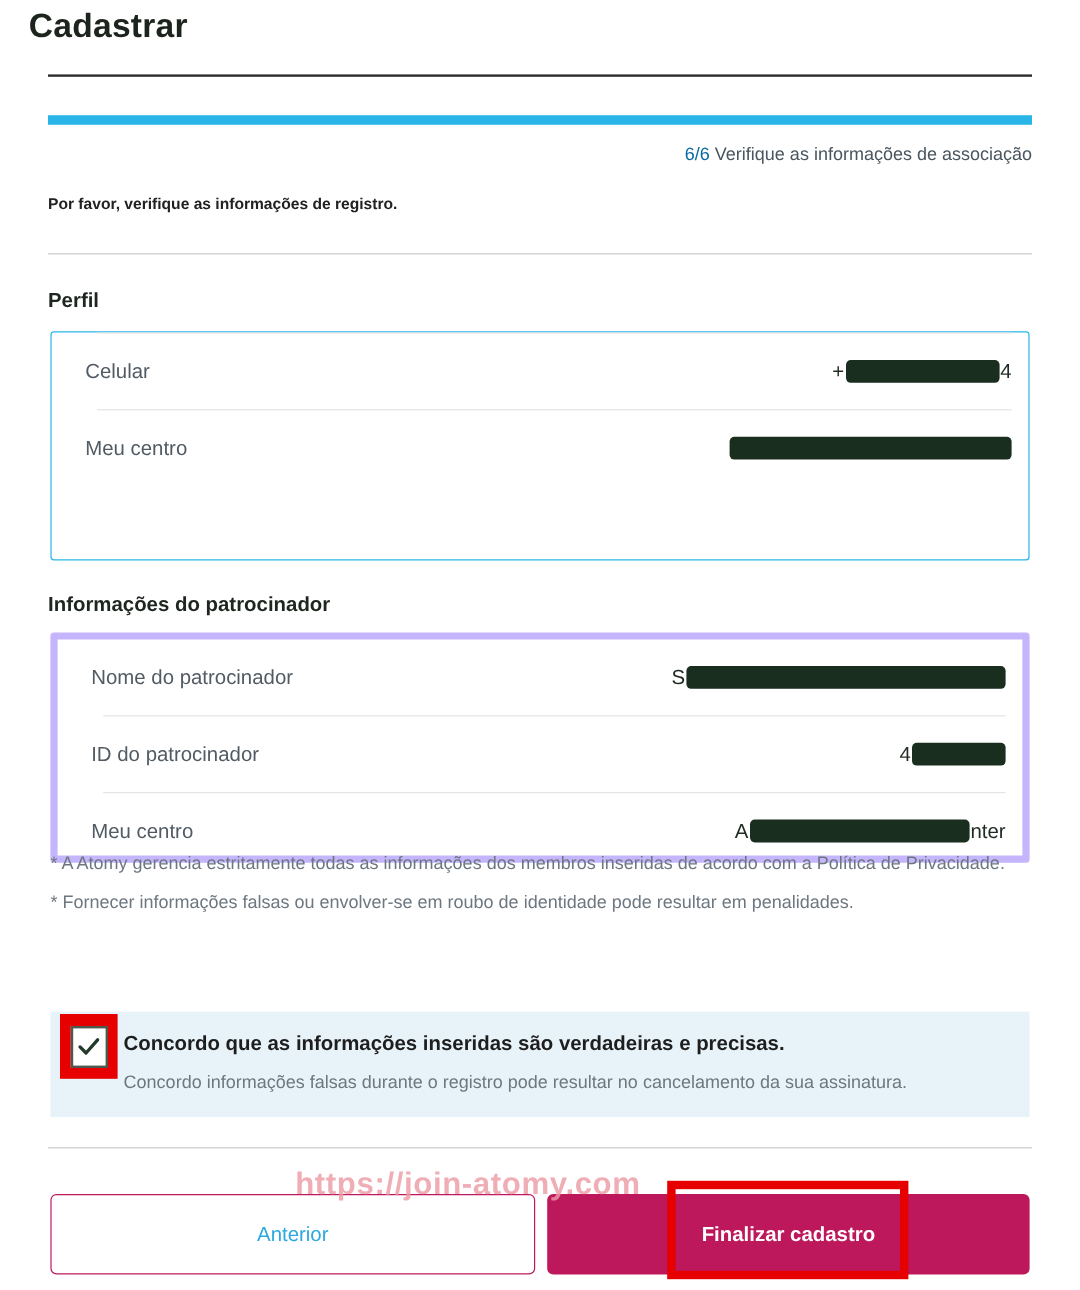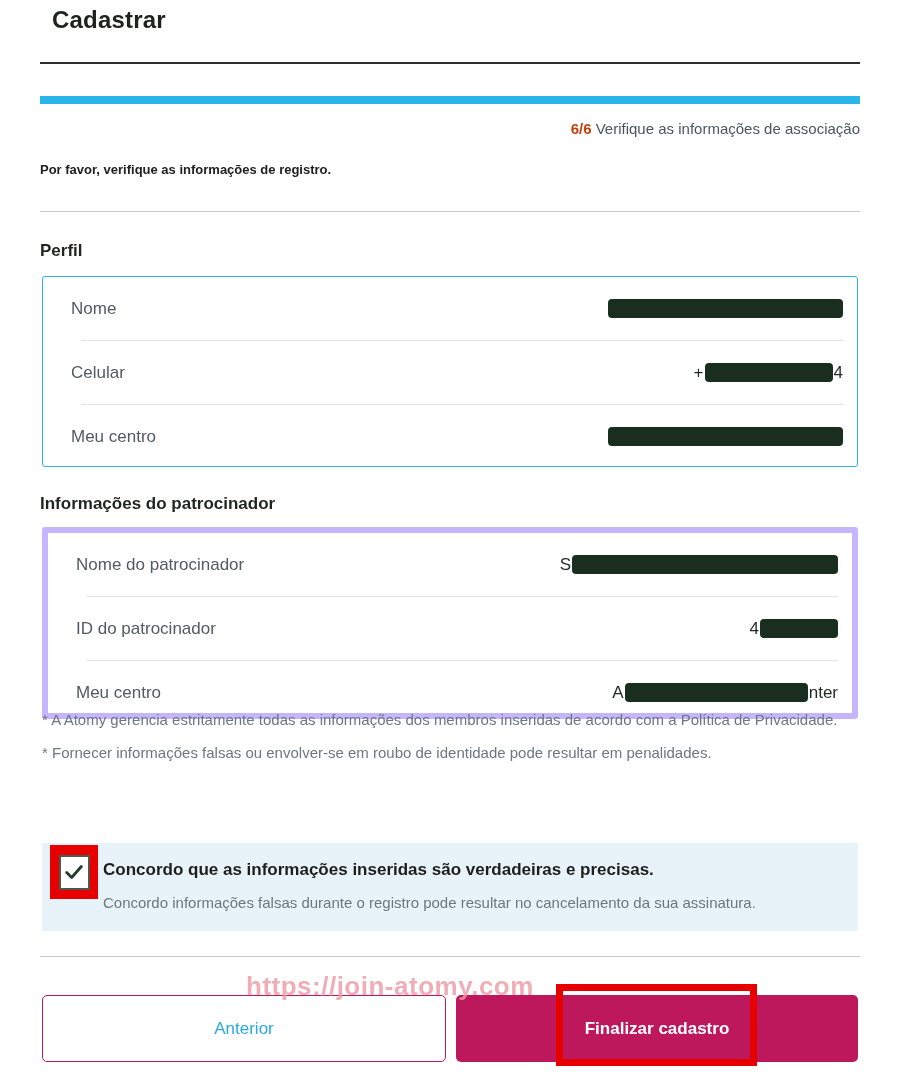--- a/index.html
+++ b/index.html
@@ -1,26 +1,26 @@
 <!DOCTYPE html>
 <html><head>
 <meta charset="utf-8">
 <style>
   * { margin:0; padding:0; box-sizing:border-box; }
   html,body { background:#ffffff; }
   body { font-family:"Liberation Sans","DejaVu Sans",sans-serif; }
   .page { position:relative; width:900px; height:1075px; background:#fff; overflow:hidden; }
 
-  .page-title { position:absolute; left:52px; top:6px; font-size:24px; font-weight:600; color:#1c241d; letter-spacing:0.2px; }
+  .page-title { position:absolute; left:24px; top:6px; font-size:28px; font-weight:600; color:#1c241d; letter-spacing:0.2px; }
   .title-rule { position:absolute; left:40px; top:62px; width:820px; height:2px; background:#2d2d2d; }
 
   .progress-bar { position:absolute; left:40px; top:96px; width:820px; height:8px; }
 
   .step-indicator { position:absolute; left:40px; top:120px; width:820px; text-align:right; font-size:15px; color:#49565f; }
-  .step-indicator b { color:#c2410c; font-weight:700; }
+  .step-indicator b { color:#0369a1; font-weight:400; }
 
   .instruction { position:absolute; left:40px; top:162px; font-size:13px; font-weight:600; color:#212121; }
   .divider { position:absolute; left:40px; width:820px; height:1px; background:#cbcbcb; }
   .divider-1 { top:211px; }
   .divider-2 { top:956px; }
 
   .section-heading { position:absolute; left:40px; font-size:17px; font-weight:600; color:#1f2620; }
   .heading-profile { top:241px; }
   .heading-sponsor { top:494px; }
 
@@ -62,26 +62,20 @@
 
   <div class="progress-bar" style="background: rgb(41, 181, 232);"></div>
 
   <div class="step-indicator"><b>6/6</b><span> Verifique as informações de associação</span></div>
 
   <div class="instruction">Por favor, verifique as informações de registro.</div>
   <div class="divider divider-1"></div>
 
   <div class="section-heading heading-profile">Perfil</div>
   <div class="card card-profile">
-      <div class="info-row">
-        <span class="row-label">Nome</span>
-        <span class="row-value">
-          <span class="mask-bar" style="width: 235px; background: rgb(26, 46, 31);"></span>
-        </span>
-      </div>
       <div class="row-divider"></div>
       <div class="info-row">
         <span class="row-label">Celular</span>
         <span class="row-value">
           <span>+</span>
           <span class="mask-bar" style="width: 128px; background: rgb(26, 46, 31);"></span>
           <span>4</span>
         </span>
       </div>
       <div class="row-divider"></div>

